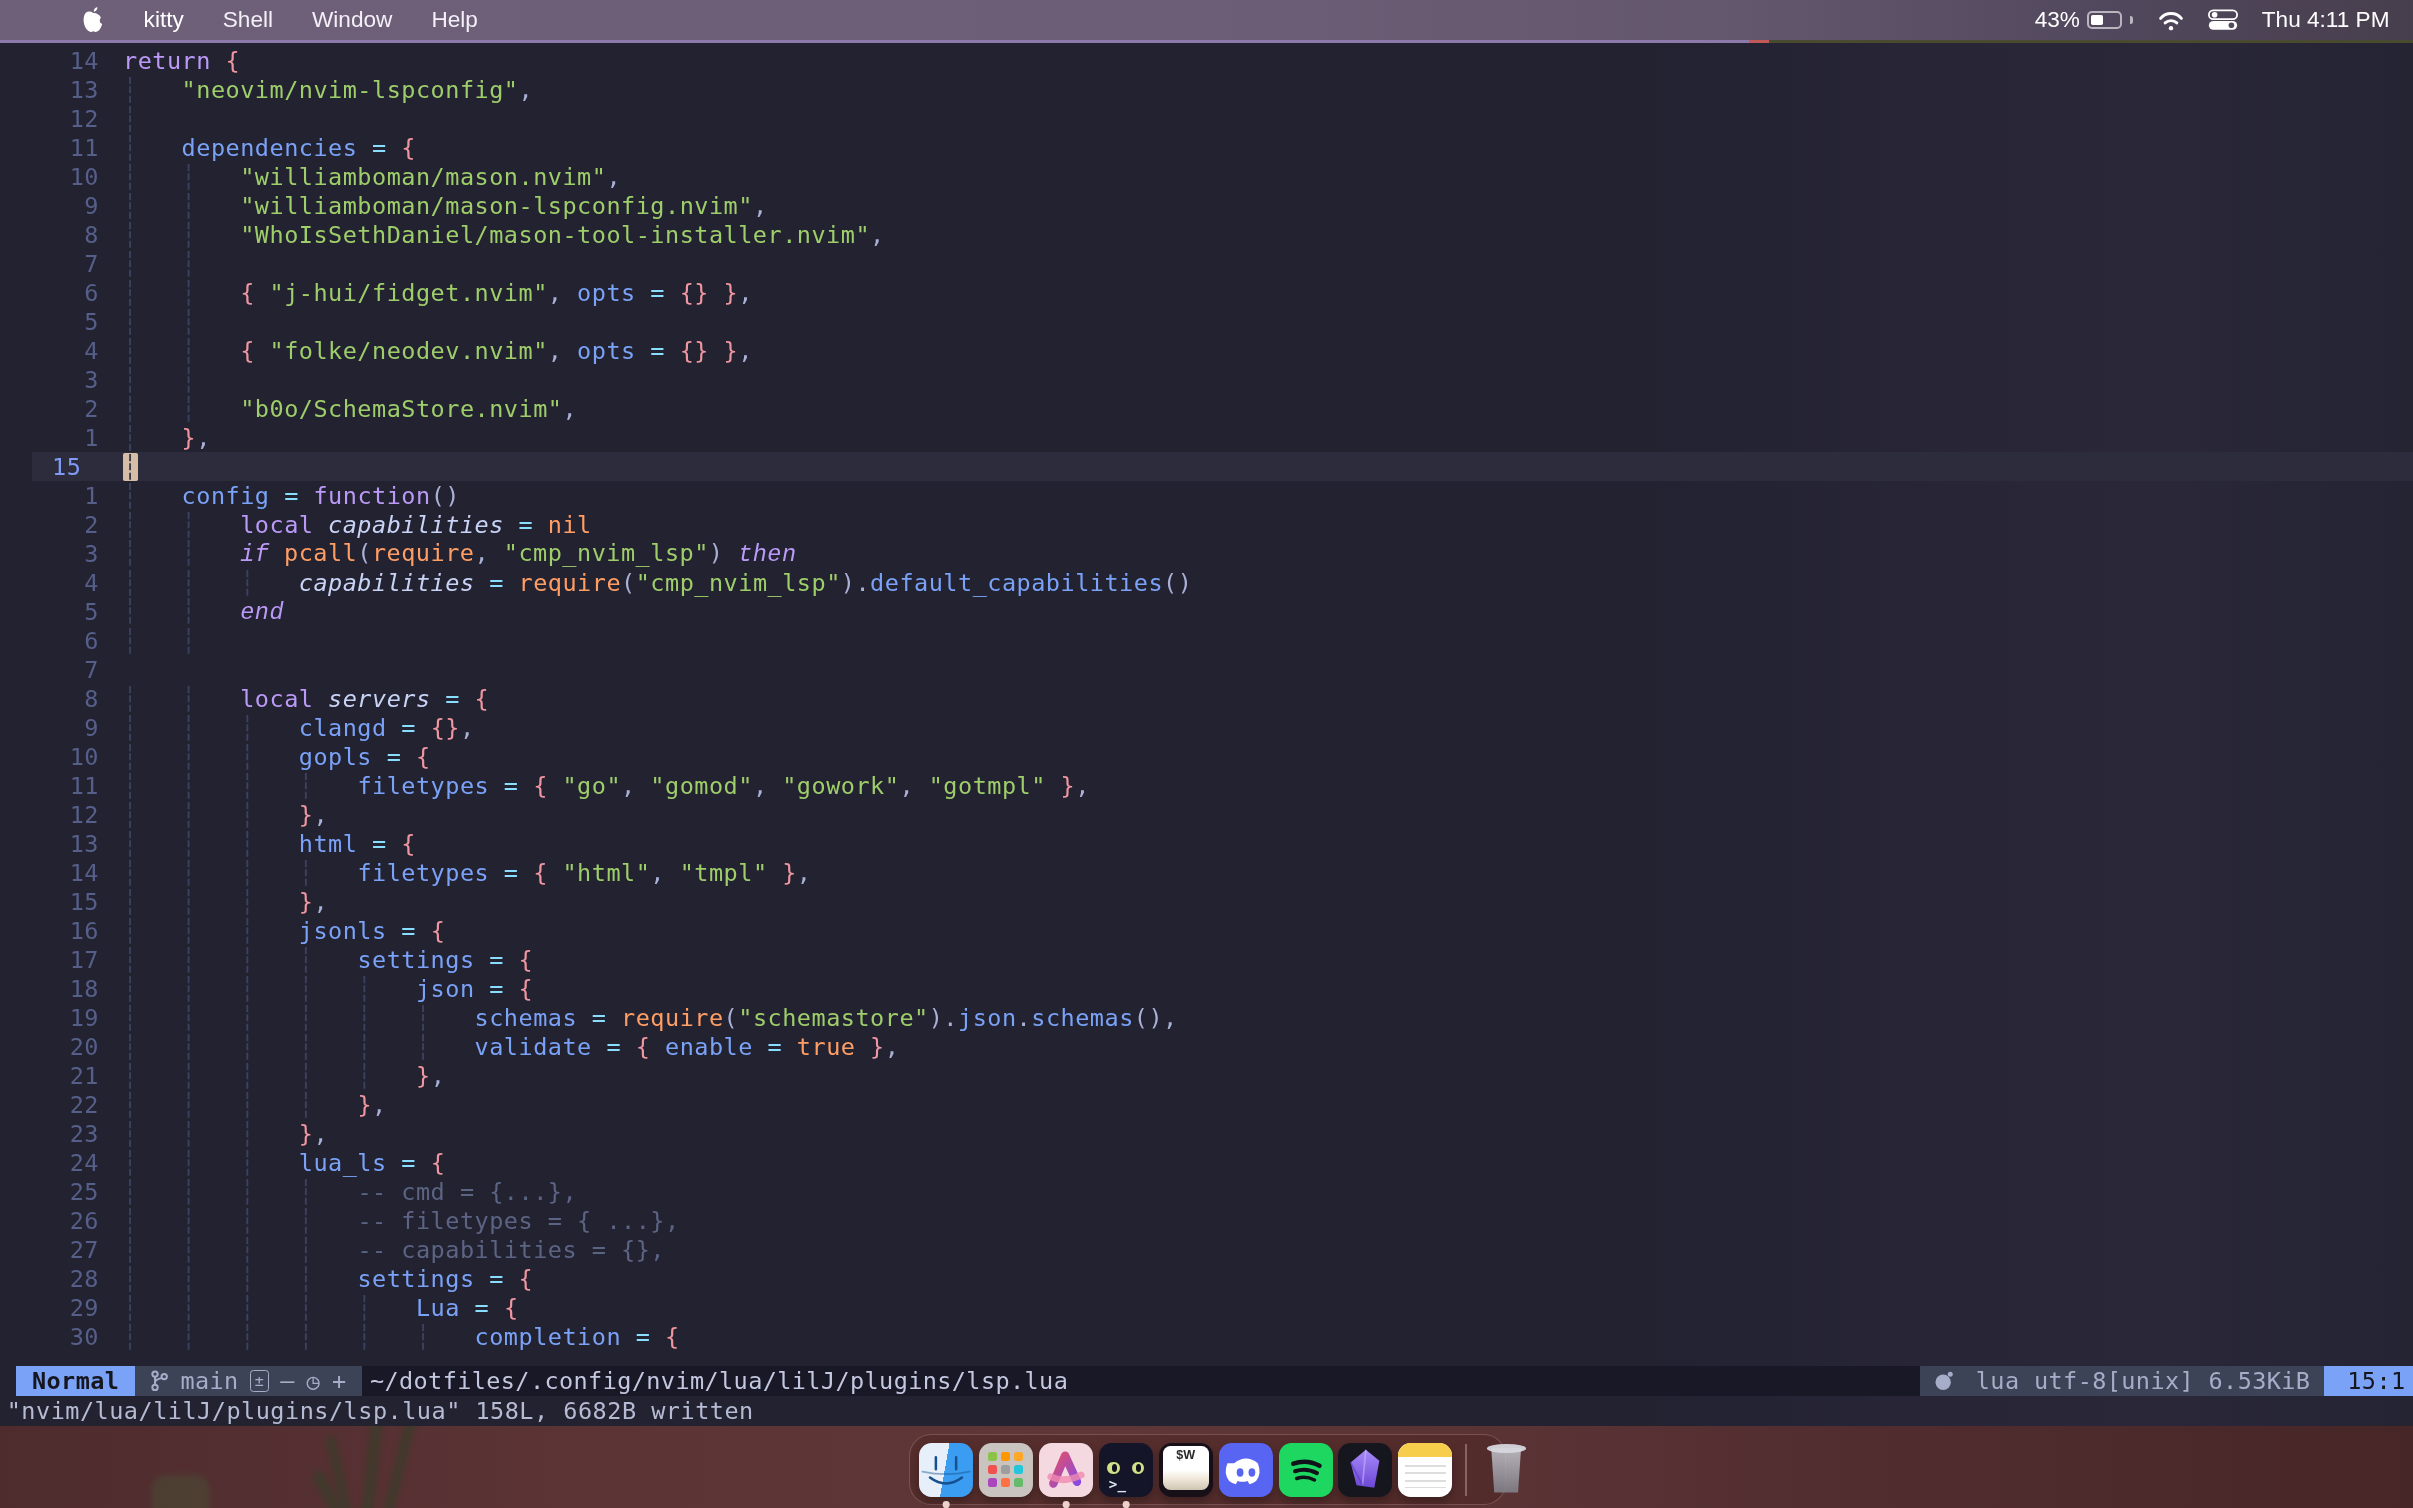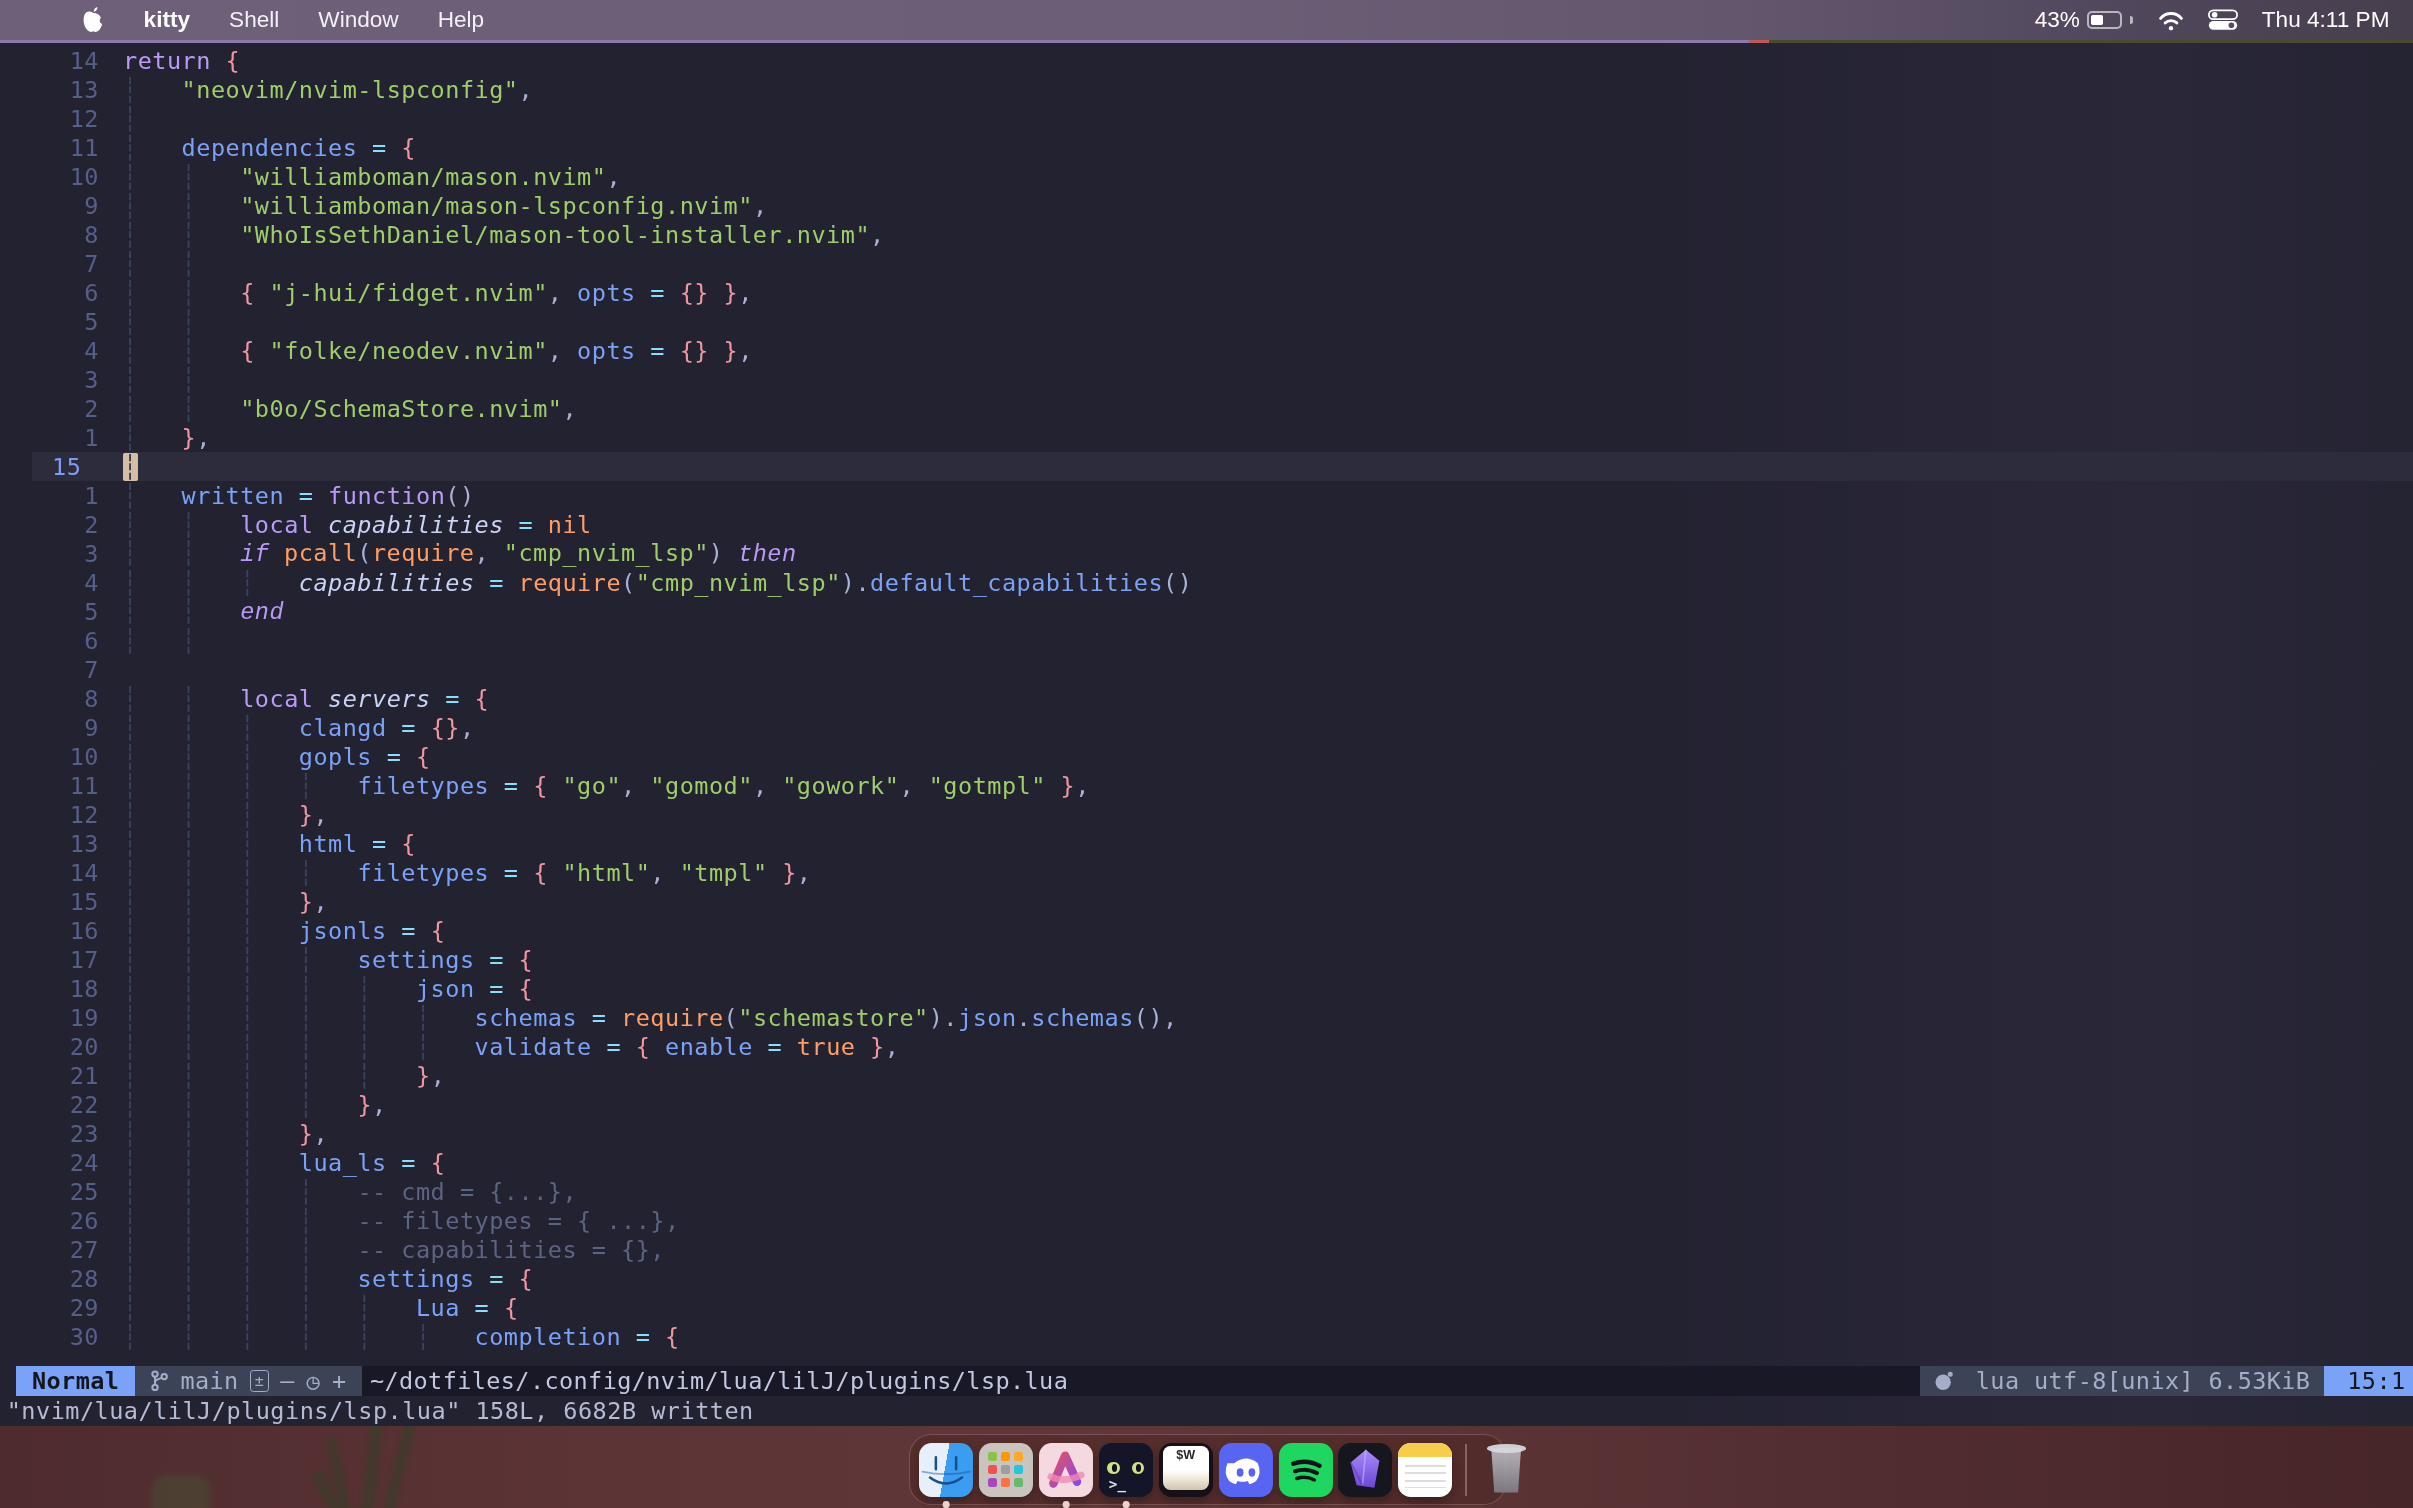--- a/index.html
+++ b/index.html
@@ -19,21 +19,21 @@
   .p5 { left:151px; top:1475px; width:59px; height:42px; background:#4a4d35; border-radius:15px 15px 0 0; filter:blur(3.4px); opacity:.55; }
 
   
   .menubar { position:absolute; left:0; top:0; width:2413px; height:40px;
     background:linear-gradient(90deg,#6d6078 0%,#6b5e76 50%,#63576d 72%,#51475c 88%,#473e4d 100%);
     display:flex; align-items:center; color:#fff;
     font-family:"Liberation Sans","DejaVu Sans",sans-serif; font-size:22.6px; }
   .mb-strip { position:absolute; left:0; top:40px; width:2413px; height:2.5px;
     background:linear-gradient(90deg,#8d79ab 0 72.5%,#c25959 72.5% 73.3%,#4a4a30 73.3% 100%); }
   .mb-left { display:flex; align-items:center; padding-left:82px; gap:39px; }
-  .mb-app { font-weight:700; }
+  .mb-app { font-weight:400; }
   .mb-item { font-weight:400; color:#f4f0f7; }
   .mb-right { margin-left:auto; display:flex; align-items:center; gap:23.5px; padding-right:23.5px; }
   .mb-time { font-weight:500; }
   .batt { display:flex; align-items:center; gap:6.7px; }
   .batt-body { position:relative; width:35px; height:18.4px; border:2.1px solid rgba(255,255,255,.6); border-radius:5px; }
   .batt-fill { position:absolute; left:2.5px; top:2.5px; width:11.7px; height:10px; background:#fff; border-radius:1.7px; }
   .batt-tip { width:3.4px; height:7.5px; background:rgba(255,255,255,.6); border-radius:0 2.5px 2.5px 0; margin-left:1.7px; }
 
   
   .terminal { position:absolute; left:0; top:43px; width:2413px; height:1383px;
@@ -186,21 +186,21 @@
         <div class="row"><span class="num">9</span><span class="code"><span class="t-g">┆   ┆   </span><span class="t-str">"williamboman/mason-lspconfig.nvim"</span><span class="t-pun">,</span></span></div>
         <div class="row"><span class="num">8</span><span class="code"><span class="t-g">┆   ┆   </span><span class="t-str">"WhoIsSethDaniel/mason-tool-installer.nvim"</span><span class="t-pun">,</span></span></div>
         <div class="row"><span class="num">7</span><span class="code"><span class="t-g">┆   ┆</span></span></div>
         <div class="row"><span class="num">6</span><span class="code"><span class="t-g">┆   ┆   </span><span class="t-br">{ </span><span class="t-str">"j-hui/fidget.nvim"</span><span class="t-pun">, </span><span class="t-key">opts</span><span class="t-op"> = </span><span class="t-br">{} }</span><span class="t-pun">,</span></span></div>
         <div class="row"><span class="num">5</span><span class="code"><span class="t-g">┆   ┆</span></span></div>
         <div class="row"><span class="num">4</span><span class="code"><span class="t-g">┆   ┆   </span><span class="t-br">{ </span><span class="t-str">"folke/neodev.nvim"</span><span class="t-pun">, </span><span class="t-key">opts</span><span class="t-op"> = </span><span class="t-br">{} }</span><span class="t-pun">,</span></span></div>
         <div class="row"><span class="num">3</span><span class="code"><span class="t-g">┆   ┆</span></span></div>
         <div class="row"><span class="num">2</span><span class="code"><span class="t-g">┆   ┆   </span><span class="t-str">"b0o/SchemaStore.nvim"</span><span class="t-pun">,</span></span></div>
         <div class="row"><span class="num">1</span><span class="code"><span class="t-g">┆   </span><span class="t-br">}</span><span class="t-pun">,</span></span></div>
         <div class="row cur"><span class="num">15</span><span class="code"><span class="t-cursor">┆</span></span></div>
-        <div class="row"><span class="num">1</span><span class="code"><span class="t-g">┆   </span><span class="t-key">written</span><span class="t-op"> = </span><span class="t-kw">function</span><span class="t-pun">()</span></span></div>
+        <div class="row"><span class="num">1</span><span class="code"><span class="t-g">┆   </span><span class="t-key">config</span><span class="t-op"> = </span><span class="t-kw">function</span><span class="t-pun">()</span></span></div>
         <div class="row"><span class="num">2</span><span class="code"><span class="t-g">┆   ┆   </span><span class="t-kw">local </span><span class="t-var">capabilities</span><span class="t-op"> = </span><span class="t-orange">nil</span></span></div>
         <div class="row"><span class="num">3</span><span class="code"><span class="t-g">┆   ┆   </span><span class="t-kwi">if </span><span class="t-fn">pcall</span><span class="t-pun">(</span><span class="t-fn">require</span><span class="t-pun">, </span><span class="t-str">"cmp_nvim_lsp"</span><span class="t-pun">) </span><span class="t-kwi">then</span></span></div>
         <div class="row"><span class="num">4</span><span class="code"><span class="t-g">┆   ┆   ┆   </span><span class="t-var">capabilities</span><span class="t-op"> = </span><span class="t-fn">require</span><span class="t-pun">(</span><span class="t-str">"cmp_nvim_lsp"</span><span class="t-pun">).</span><span class="t-meth">default_capabilities</span><span class="t-pun">()</span></span></div>
         <div class="row"><span class="num">5</span><span class="code"><span class="t-g">┆   ┆   </span><span class="t-kwi">end</span></span></div>
         <div class="row"><span class="num">6</span><span class="code"><span class="t-g">┆   ┆</span></span></div>
         <div class="row"><span class="num">7</span></div>
         <div class="row"><span class="num">8</span><span class="code"><span class="t-g">┆   ┆   </span><span class="t-kw">local </span><span class="t-var">servers</span><span class="t-op"> = </span><span class="t-br">{</span></span></div>
         <div class="row"><span class="num">9</span><span class="code"><span class="t-g">┆   ┆   ┆   </span><span class="t-key">clangd</span><span class="t-op"> = </span><span class="t-br">{}</span><span class="t-pun">,</span></span></div>
         <div class="row"><span class="num">10</span><span class="code"><span class="t-g">┆   ┆   ┆   </span><span class="t-key">gopls</span><span class="t-op"> = </span><span class="t-br">{</span></span></div>
         <div class="row"><span class="num">11</span><span class="code"><span class="t-g">┆   ┆   ┆   ┆   </span><span class="t-key">filetypes</span><span class="t-op"> = </span><span class="t-br">{ </span><span class="t-str">"go"</span><span class="t-pun">, </span><span class="t-str">"gomod"</span><span class="t-pun">, </span><span class="t-str">"gowork"</span><span class="t-pun">, </span><span class="t-str">"gotmpl"</span><span class="t-br"> }</span><span class="t-pun">,</span></span></div>

